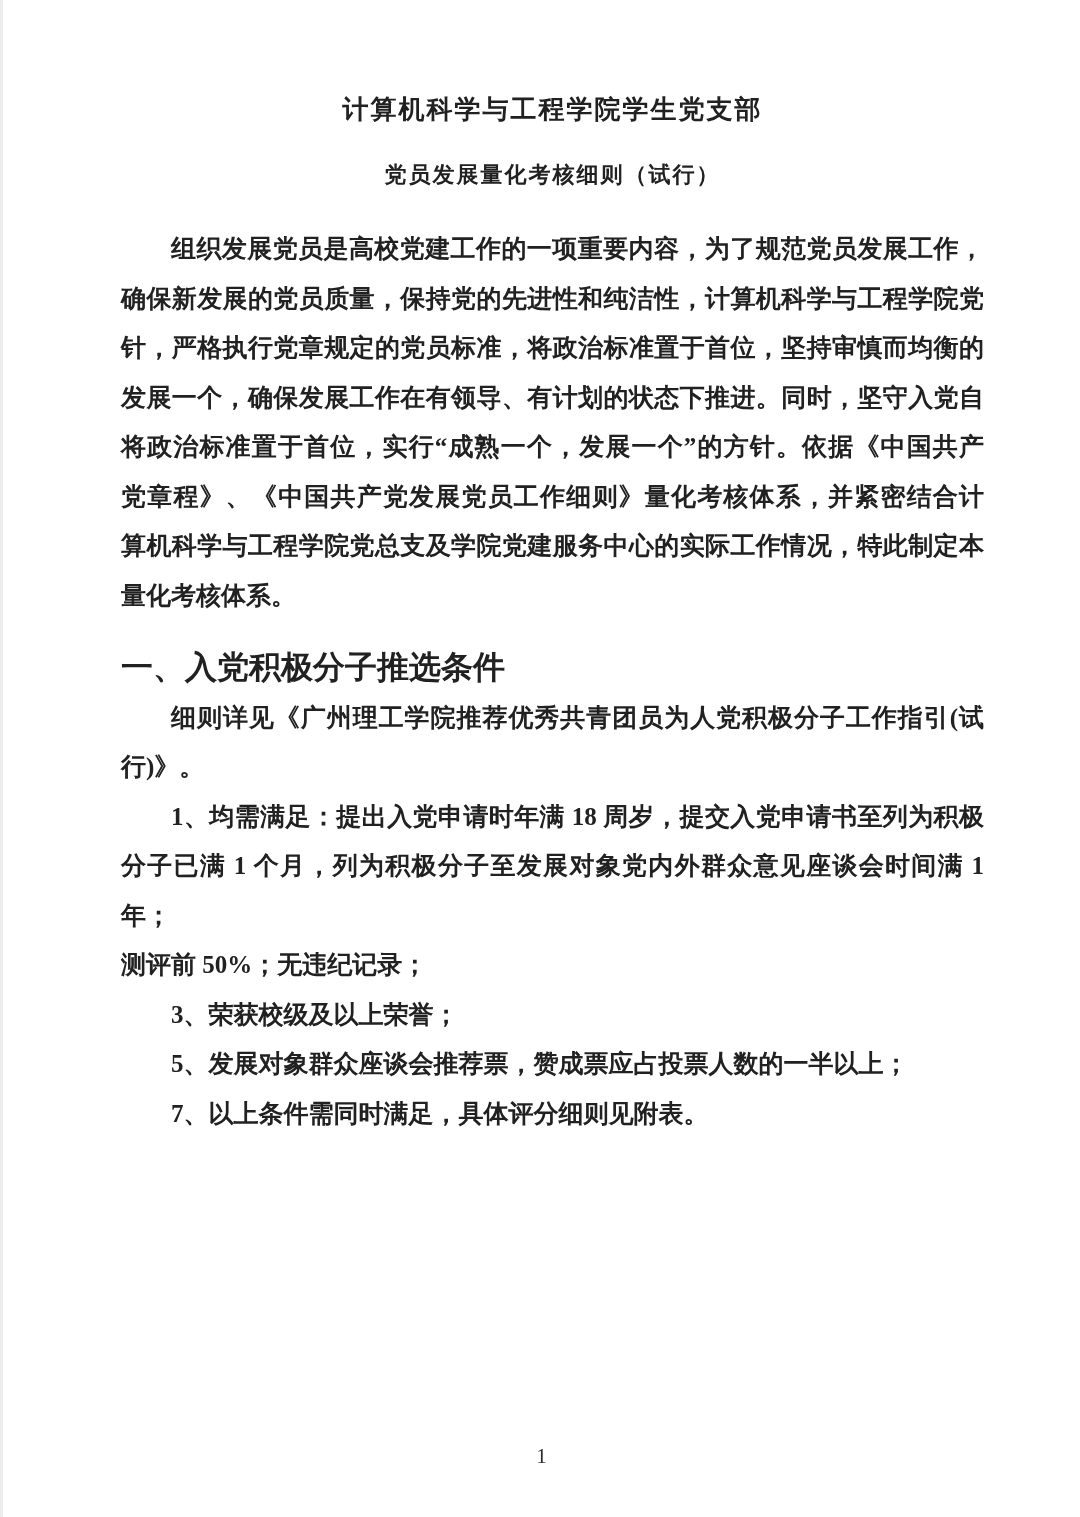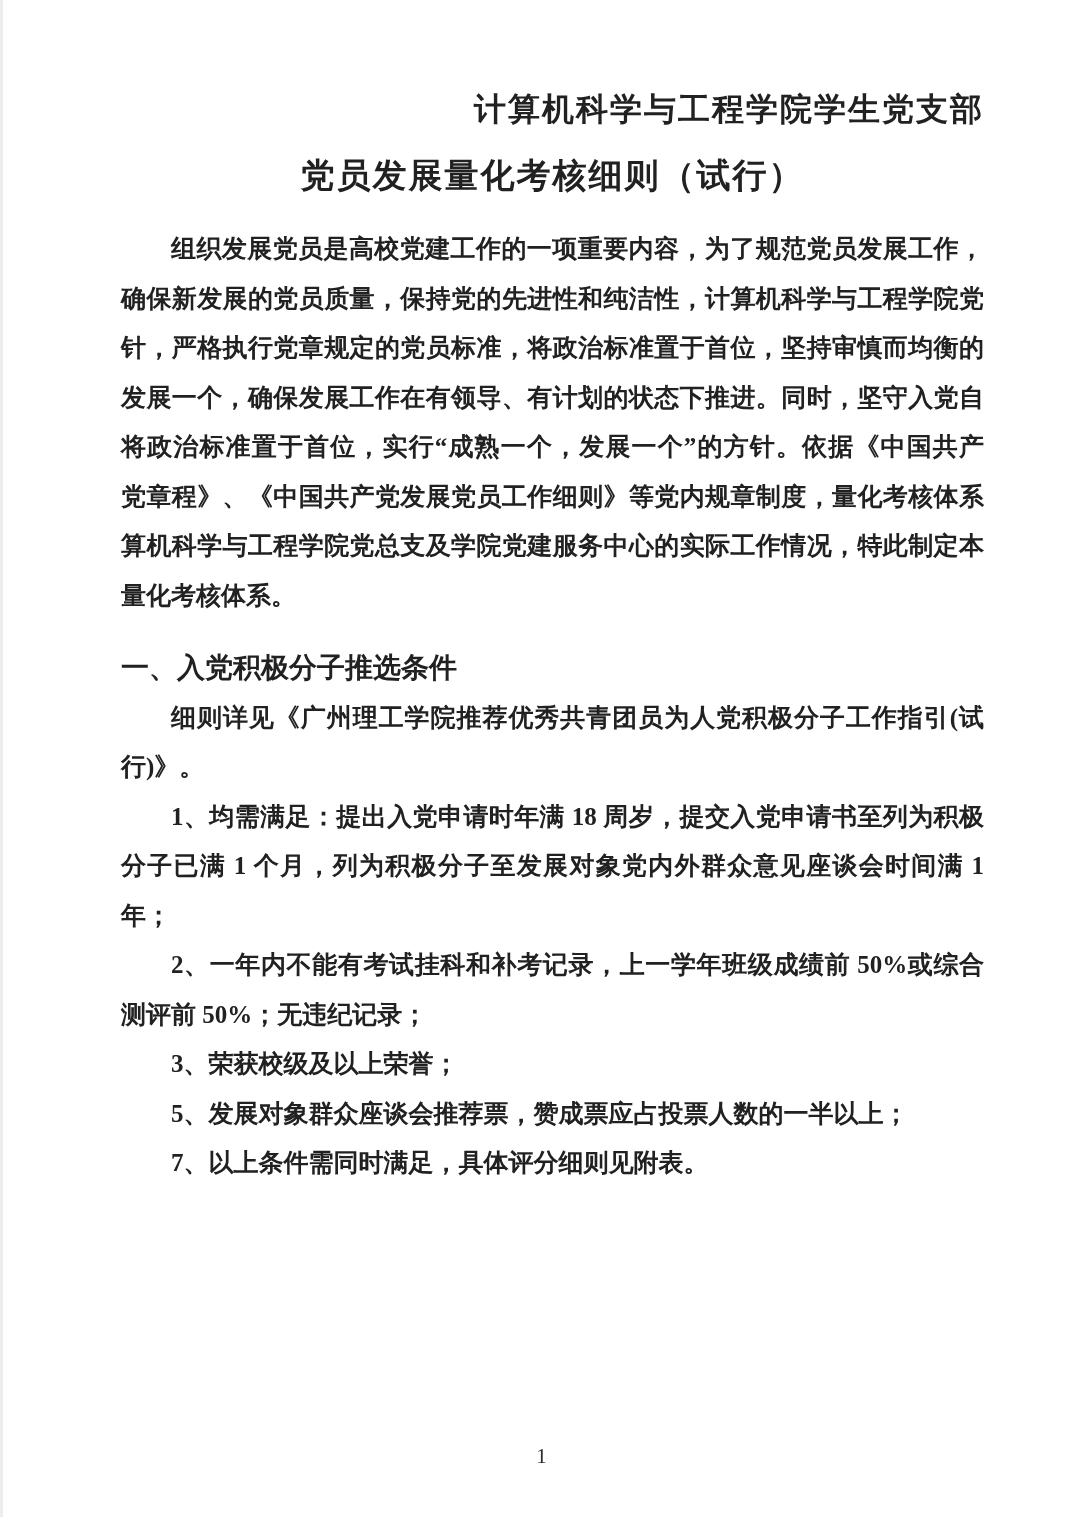--- a/index.html
+++ b/index.html
@@ -17,30 +17,30 @@
     overflow: hidden;
     font-family: "Liberation Serif", "DejaVu Serif", serif;
     color: #212121;
   }
   .content {
     padding: 86px 96px 0 118px; 
   }
   .doc-title {
     font-family: "Liberation Sans", "DejaVu Sans", sans-serif;
     font-weight: bold;
-    font-size: 32px;
+    font-size: 26px;
     letter-spacing: 2px;
-    text-align: right;
+    text-align: center;
     line-height: 46px;
     margin: 0;
   }
   .doc-subtitle {
     font-family: "Liberation Sans", "DejaVu Sans", sans-serif;
     font-weight: bold;
-    font-size: 34px;
+    font-size: 22px;
     letter-spacing: 2px;
     text-align: center;
     line-height: 46px;
     margin: 20px 0 0 0;
   }
   .paragraph {
     margin-top: 26px;
   }
   .doc-line {
     font-size: 25px;
@@ -51,21 +51,21 @@
   .fill {
     text-align: justify;
     text-align-last: justify;
   }
   .indent {
     text-indent: 2em;
   }
   .section-heading {
     font-family: "Liberation Sans", "DejaVu Sans", sans-serif;
     font-weight: bold;
-    font-size: 28px;
+    font-size: 32px;
     line-height: 49.5px;
     margin-top: 23px;
   }
   .page-number {
     position: absolute;
     left: 0;
     right: 0;
     bottom: 48px;
     text-align: center;
     font-size: 21px;
@@ -80,36 +80,35 @@
 
     <h1 class="doc-title">计算机科学与工程学院学生党支部</h1>
     <h2 class="doc-subtitle">党员发展量化考核细则（试行）</h2>
 
     <div class="paragraph">
       <div class="doc-line indent fill">组织发展党员是高校党建工作的一项重要内容，为了规范党员发展工作，</div>
       <div class="doc-line fill">确保新发展的党员质量，保持党的先进性和纯洁性，计算机科学与工程学院党</div>
       <div class="doc-line fill">针，严格执行党章规定的党员标准，将政治标准置于首位，坚持审慎而均衡的</div>
       <div class="doc-line fill">发展一个，确保发展工作在有领导、有计划的状态下推进。同时，坚守入党自</div>
       <div class="doc-line fill">将政治标准置于首位，实行“成熟一个，发展一个”的方针。依据《中国共产</div>
-      <div class="doc-line fill">党章程》、《中国共产党发展党员工作细则》等党内规章制度，量化考核体系</div>
+      <div class="doc-line fill">党章程》、《中国共产党发展党员工作细则》量化考核体系，并紧密结合计</div>
       <div class="doc-line fill">算机科学与工程学院党总支及学院党建服务中心的实际工作情况，特此制定本</div>
       <div class="doc-line">量化考核体系。</div>
     </div>
 
     <div class="section-heading">一、入党积极分子推选条件</div>
     <div class="paragraph" style="margin-top:0">
       <div class="doc-line indent fill">细则详见《广州理工学院推荐优秀共青团员为人党积极分子工作指引(试</div>
       <div class="doc-line">行)》。</div>
     </div>
 
     <div class="paragraph" style="margin-top:0">
       <div class="doc-line indent fill">1、均需满足：提出入党申请时年满 18 周岁，提交入党申请书至列为积极</div>
       <div class="doc-line fill">分子已满 1 个月，列为积极分子至发展对象党内外群众意见座谈会时间满 1</div>
       <div class="doc-line">年；</div>
-      <div class="doc-line indent fill">2、一年内不能有考试挂科和补考记录，上一学年班级成绩前 50%或综合</div>
       <div class="doc-line">测评前 50%；无违纪记录；</div>
       <div class="doc-line indent">3、荣获校级及以上荣誉；</div>
       <div class="doc-line indent">5、发展对象群众座谈会推荐票，赞成票应占投票人数的一半以上；</div>
       <div class="doc-line indent">7、以上条件需同时满足，具体评分细则见附表。</div>
     </div>
 
   </div>
 
   <div class="page-number">1</div>
 </div>

